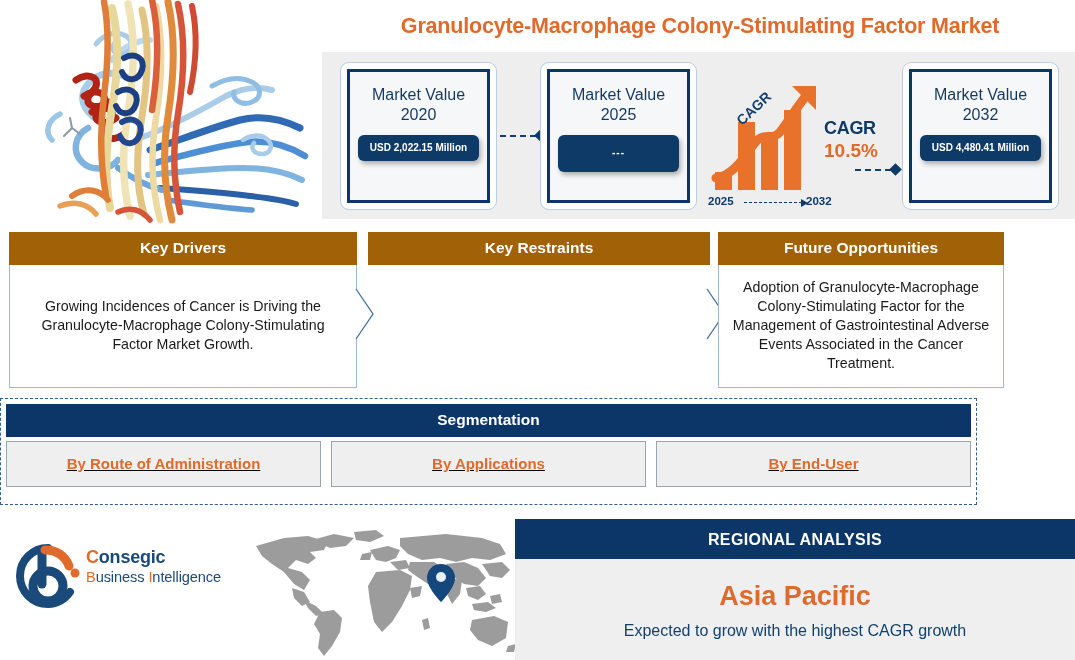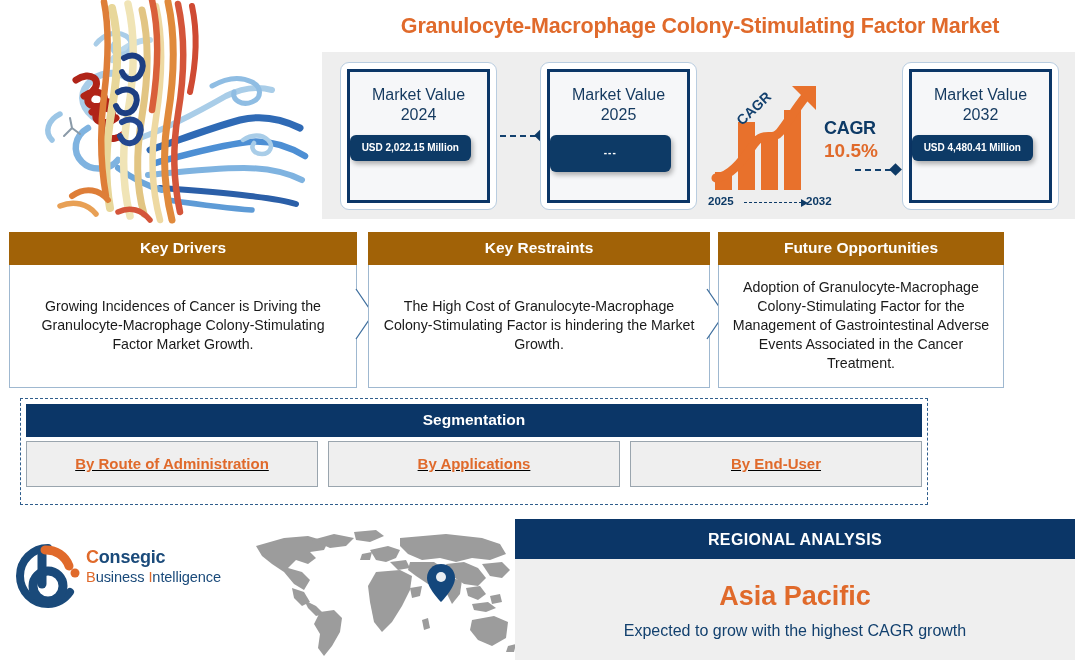--- a/index.html
+++ b/index.html
@@ -34,21 +34,21 @@
     background: #ffffff;
     border: 1.5px solid #b9cde0;
     border-radius: 9px;
     padding: 6px;
   }
   .mv-inner {
     width: 100%; height: 100%;
     border: 3.5px solid #0b3667;
     background: #f6f7f9;
     display: flex; flex-direction: column;
-    justify-content: flex-start;
+    align-items: center; justify-content: flex-start;
     padding-top: 13px;
   }
   .mv-label {
     font-size: 16px; color: #14395f; line-height: 1.25;
     text-align: center; font-weight: 400;
   }
   .mv-chip {
     margin-top: 10px;
     width: 88%;
     background: #0d3a66;
@@ -117,22 +117,22 @@
   #panel-restraints { left: 368px; width: 342px; }
   #panel-opportunities { left: 718px; width: 286px; }
 
   .chevron { position: absolute; width: 22px; height: 52px; }
   .chevron svg { display:block; }
   #chev-1 { left: 355px; top: 288px; }
   #chev-2 { left: 706px; top: 288px; }
 
   
   .seg-wrap {
-    position: absolute; left: 20px; top: 398px;
-    width: 908px; height: 107px;
+    position: absolute; left: 0; top: 398px;
+    width: 977px; height: 107px;
     border: 1.6px dashed #2f5d8c;
     padding: 5px;
   }
   .seg-hdr {
     background: #0b3667; color:#fff;
     font-size: 15.5px; font-weight: bold; text-align:center;
     padding: 7px 0 8px;
   }
   .seg-row { display: flex; gap: 10px; margin-top: 4px; text-decoration: underline; }
   .seg-box {
@@ -231,21 +231,21 @@
       </g>
     </svg>
   </div>
 
   <div class="title">Granulocyte-Macrophage Colony-Stimulating Factor Market</div>
 
   <div class="mv-card" id="card-2024">
     <div class="mv-inner">
       <div class="mv-label">
         <span>Market Value</span><br>
-        <span>2024</span>
+        <span>2020</span>
       </div>
       <div class="mv-chip">USD 2,022.15 Million</div>
     </div>
   </div>
 
   <div class="connector" id="conn-1">
     <div class="line"></div>
       <div class="dot"></div>
   </div>
 
@@ -303,23 +303,20 @@
   </div>
 
   <div class="chevron" id="chev-1">
     <svg width="22" height="52" viewBox="0 0 22 52">
       <path d="M1 1 L18 26 L1 51" fill="#ffffff" stroke="#3f6f9e" stroke-width="1.3"></path>
     </svg>
   </div>
 
   <div class="panel" id="panel-restraints">
     <div class="hdr">Key Restraints</div>
-    <div class="body">
-        <p>The High Cost of Granulocyte-Macrophage Colony-Stimulating Factor is hindering the Market Growth.</p>
-      </div>
   </div>
 
   <div class="chevron" id="chev-2">
     <svg width="22" height="52" viewBox="0 0 22 52">
       <path d="M1 1 L18 26 L1 51" fill="#ffffff" stroke="#3f6f9e" stroke-width="1.3"></path>
     </svg>
   </div>
 
   <div class="panel" id="panel-opportunities">
     <div class="hdr">Future Opportunities</div>

